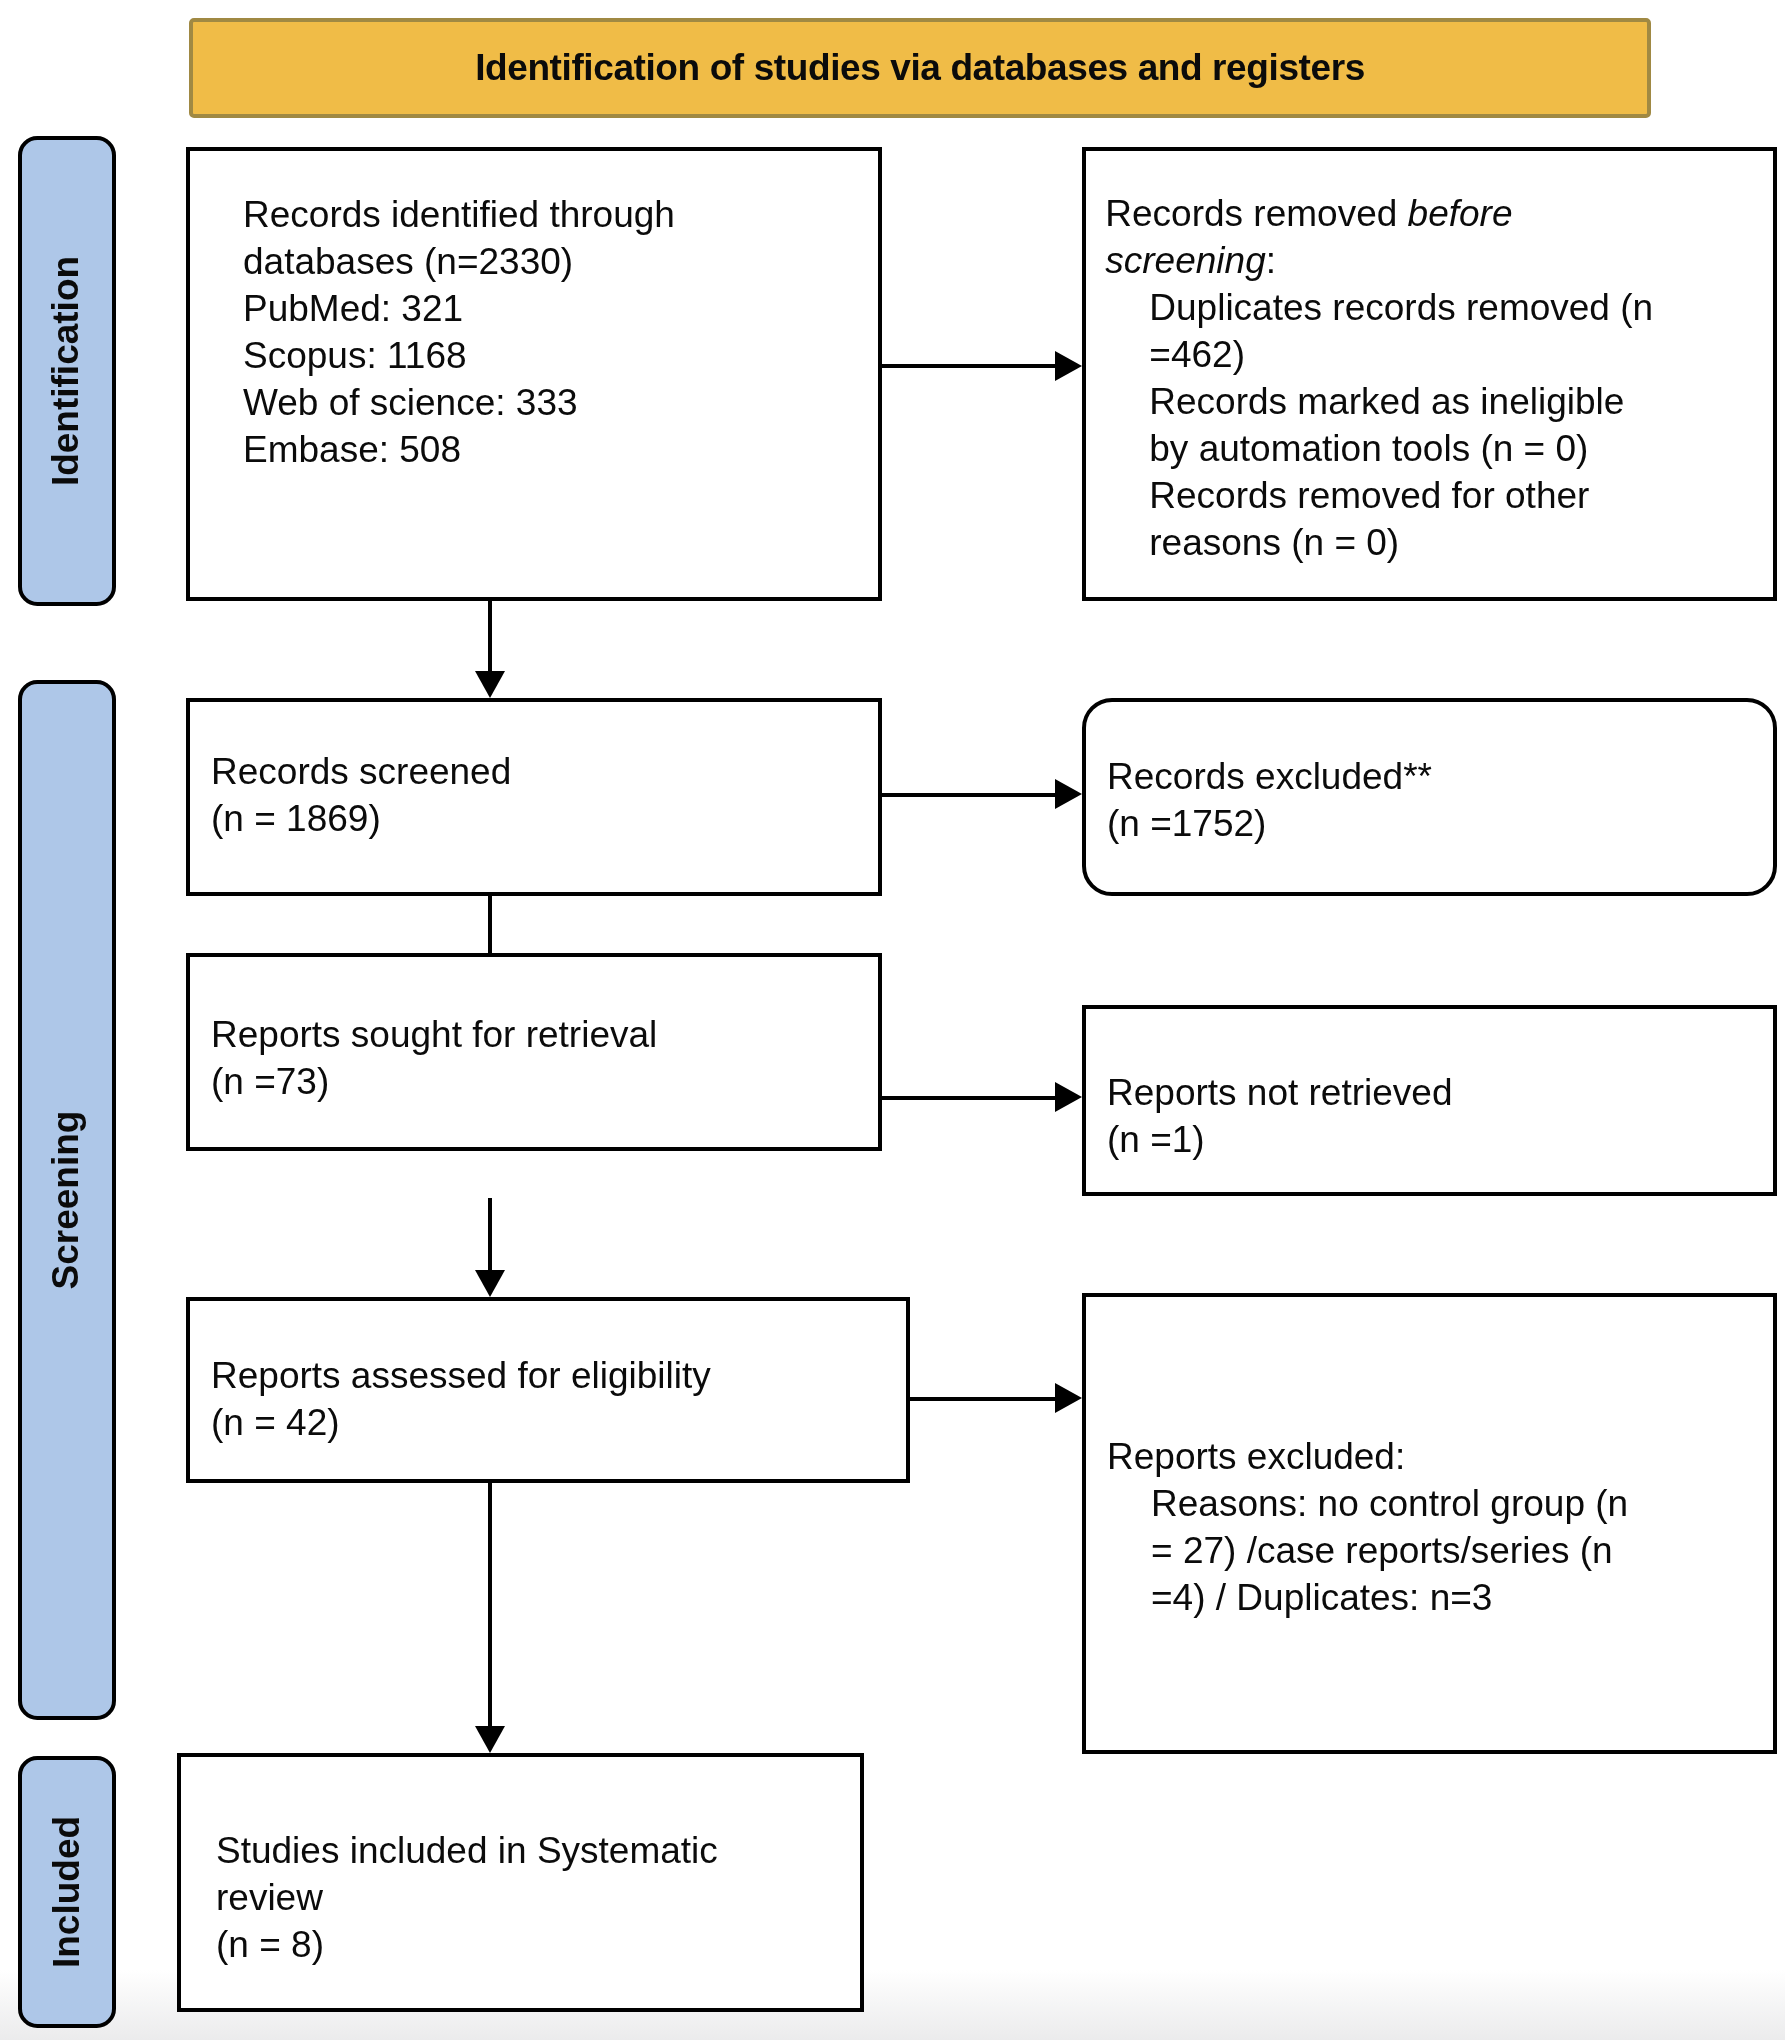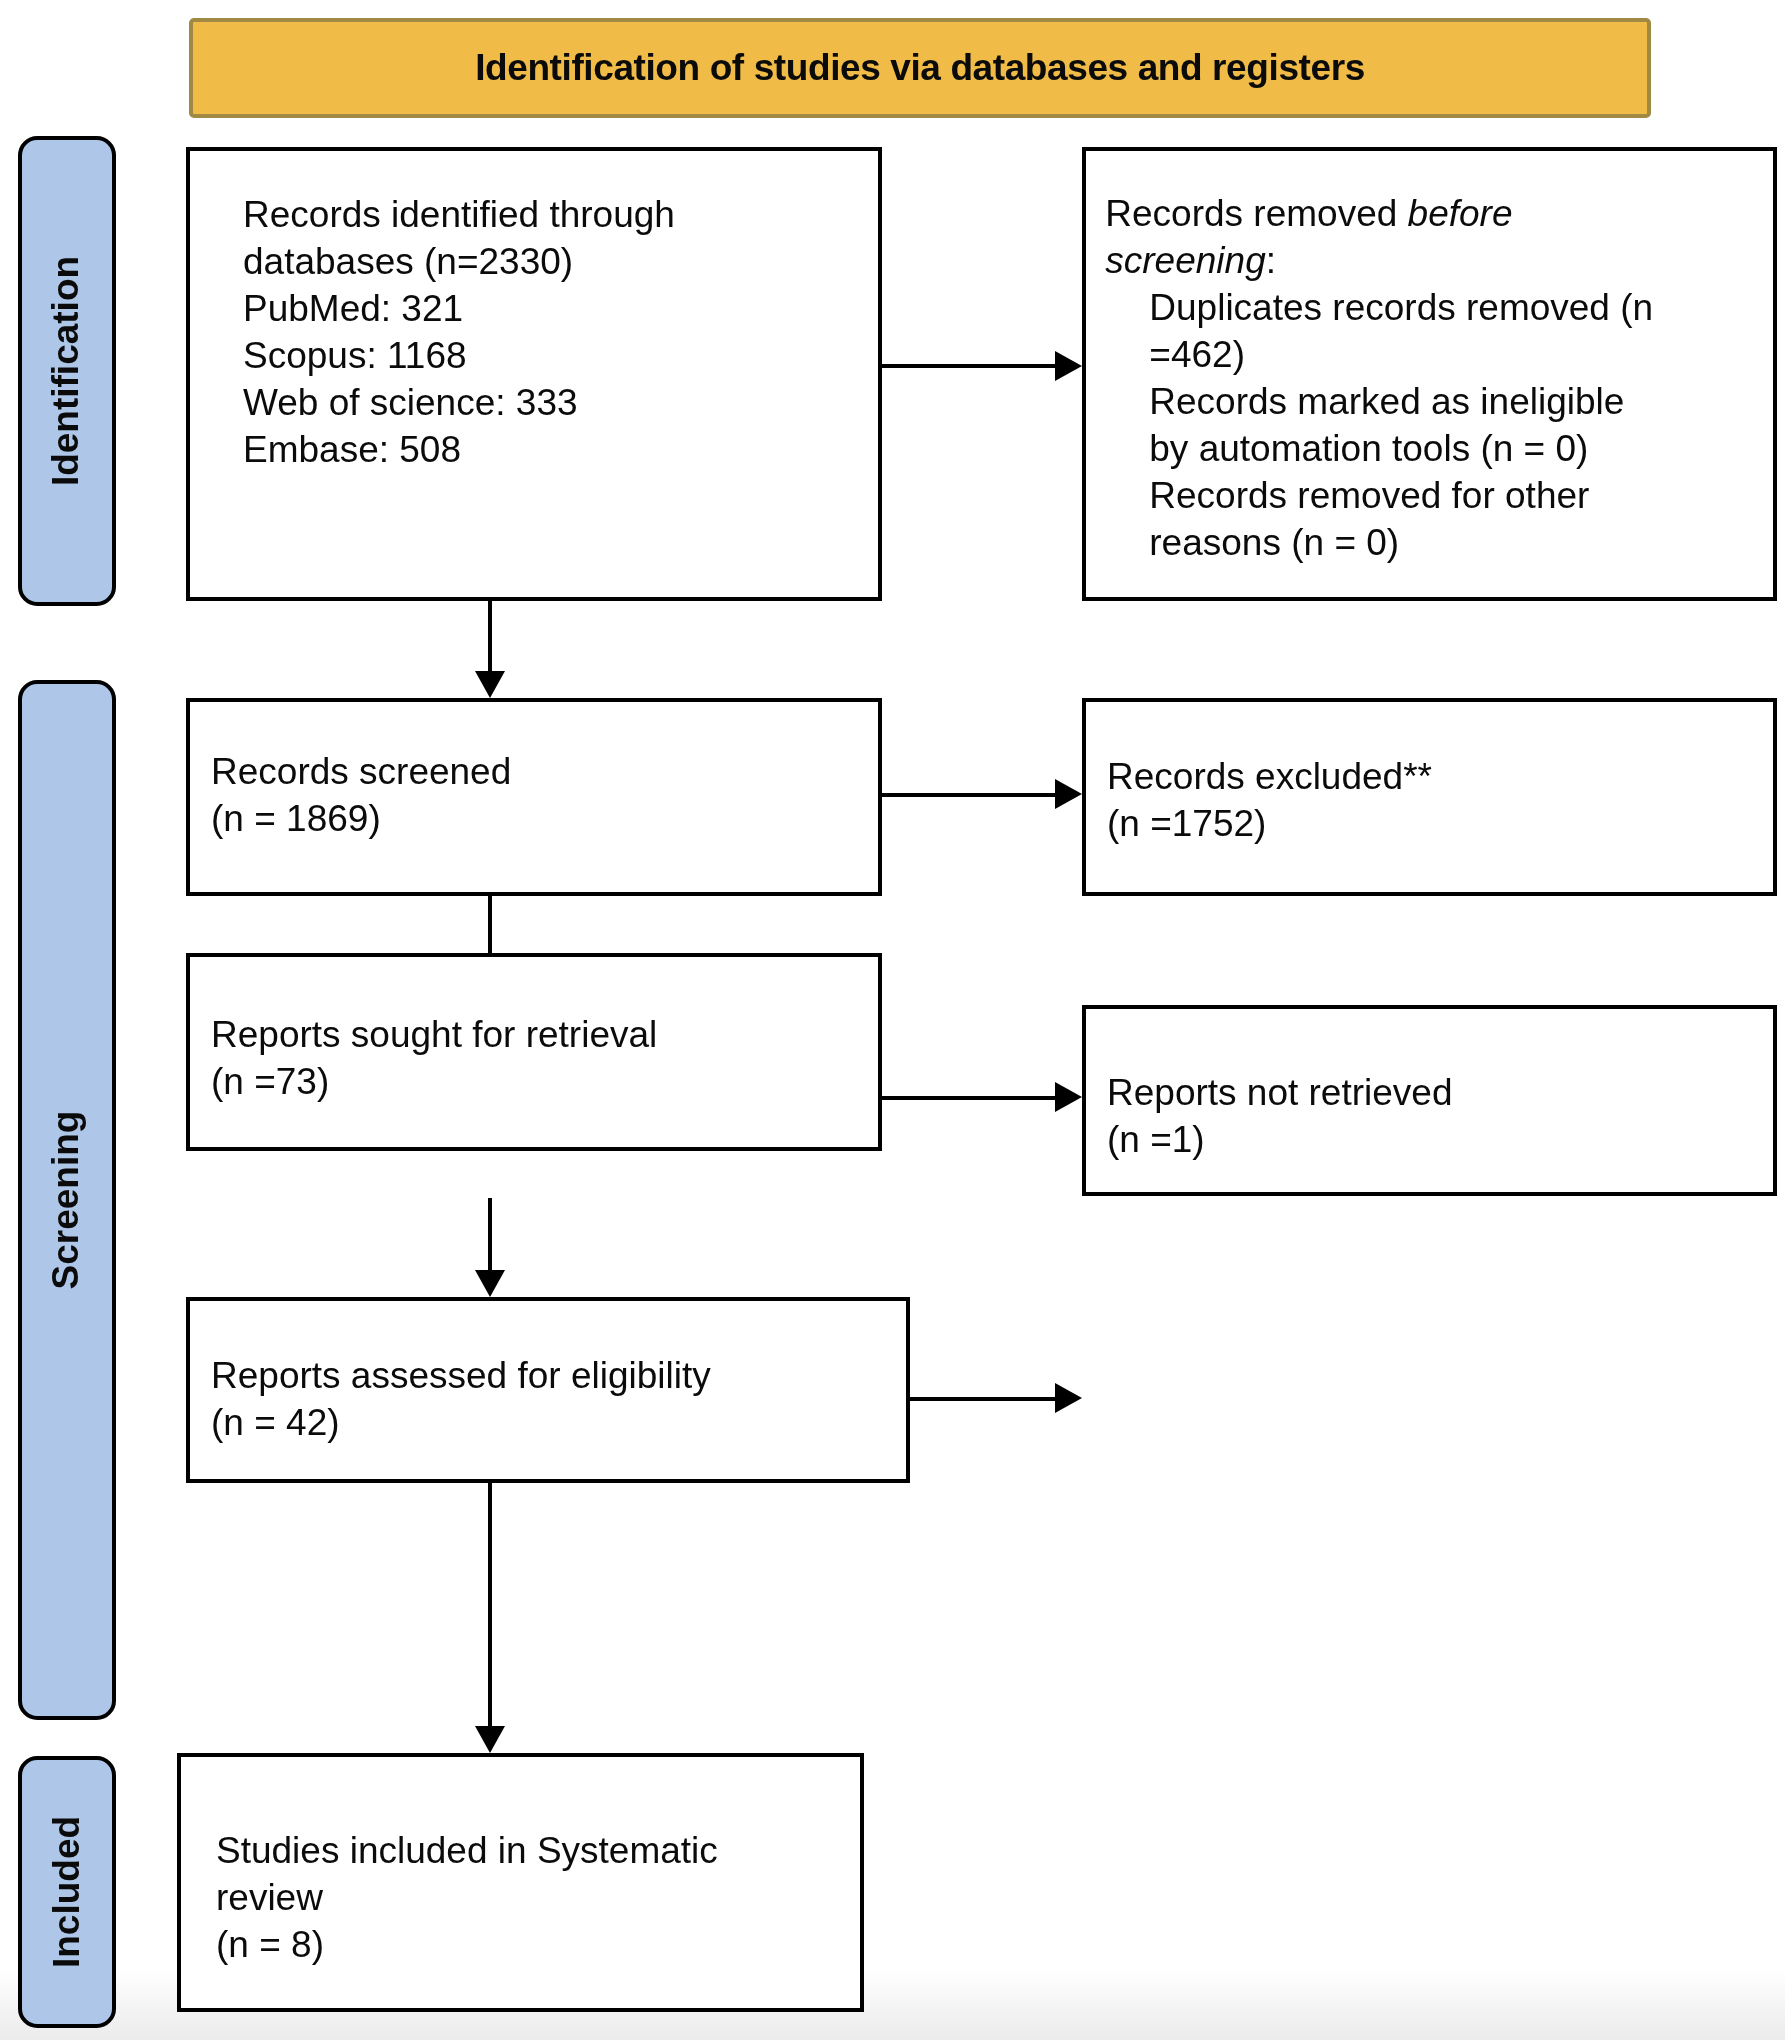--- a/index.html
+++ b/index.html
@@ -90,21 +90,21 @@
       </div>
   </div>
 
   <div class="box" style="left:186px;top:698px;width:696px;height:198px;padding:46px 16px 0 21px;">
     <div>
         <div class="tline">Records screened</div>
         <div class="tline">(n = 1869)</div>
       </div>
   </div>
 
-  <div class="box" style="left:1082px;top:698px;width:695px;height:198px;padding:51px 14px 0 21px;">
+  <div class="box" style="left:1082px;top:698px;width:695px;height:198px;padding:51px 14px 0 21px;border-radius:30px;">
     <div>
         <div class="tline">Records excluded**</div>
         <div class="tline">(n =1752)</div>
       </div>
   </div>
 
   <div class="box" style="left:186px;top:953px;width:696px;height:198px;padding:54px 16px 0 21px;">
     <div>
         <div class="tline">Reports sought for retrieval</div>
         <div class="tline">(n =73)</div>
@@ -118,20 +118,28 @@
       </div>
   </div>
 
   <div class="box" style="left:186px;top:1297px;width:724px;height:186px;padding:51px 16px 0 21px;">
     <div>
         <div class="tline">Reports assessed for eligibility</div>
         <div class="tline">(n = 42)</div>
       </div>
   </div>
 
+  <div class="box" style="left:1082px;top:1293px;width:695px;height:461px;padding:136px 14px 0 21px;">
+    <div class="tline">Reports excluded:</div>
+    <div>
+        <div class="tline indent">Reasons: no control group (n</div>
+        <div class="tline indent">= 27) /case reports/series (n</div>
+        <div class="tline indent">=4) / Duplicates: n=3</div>
+      </div>
+  </div>
 
   <div class="box" style="left:177px;top:1753px;width:687px;height:259px;padding:70px 16px 0 35px;">
     <div>
         <div class="tline">Studies included in Systematic</div>
         <div class="tline">review</div>
         <div class="tline">(n = 8)</div>
       </div>
   </div>
 
   <div class="varrow-line" style="left:488px;top:601px;height:72px;"></div>

